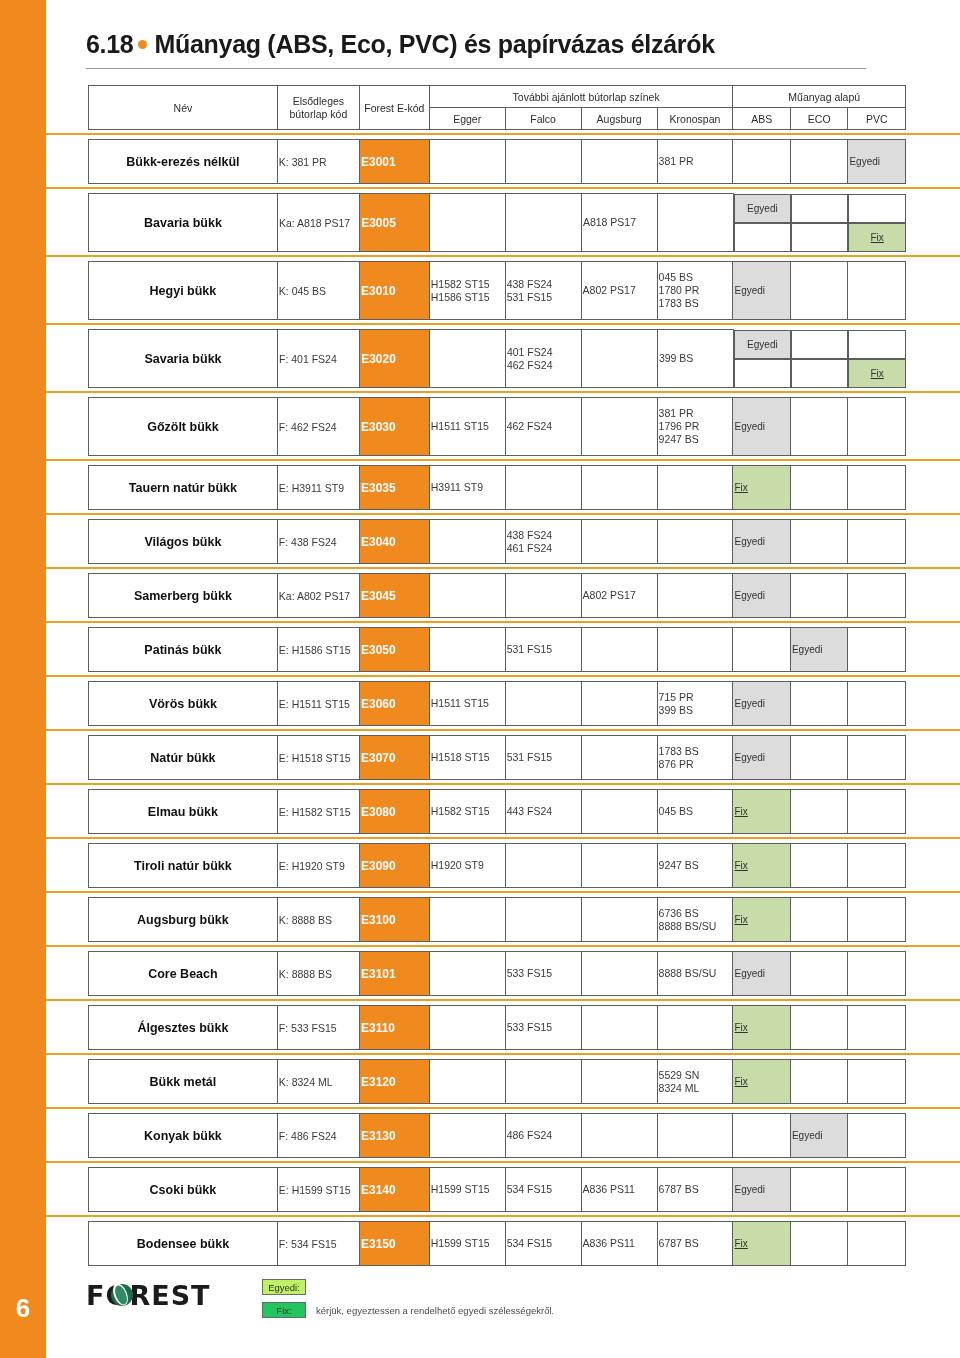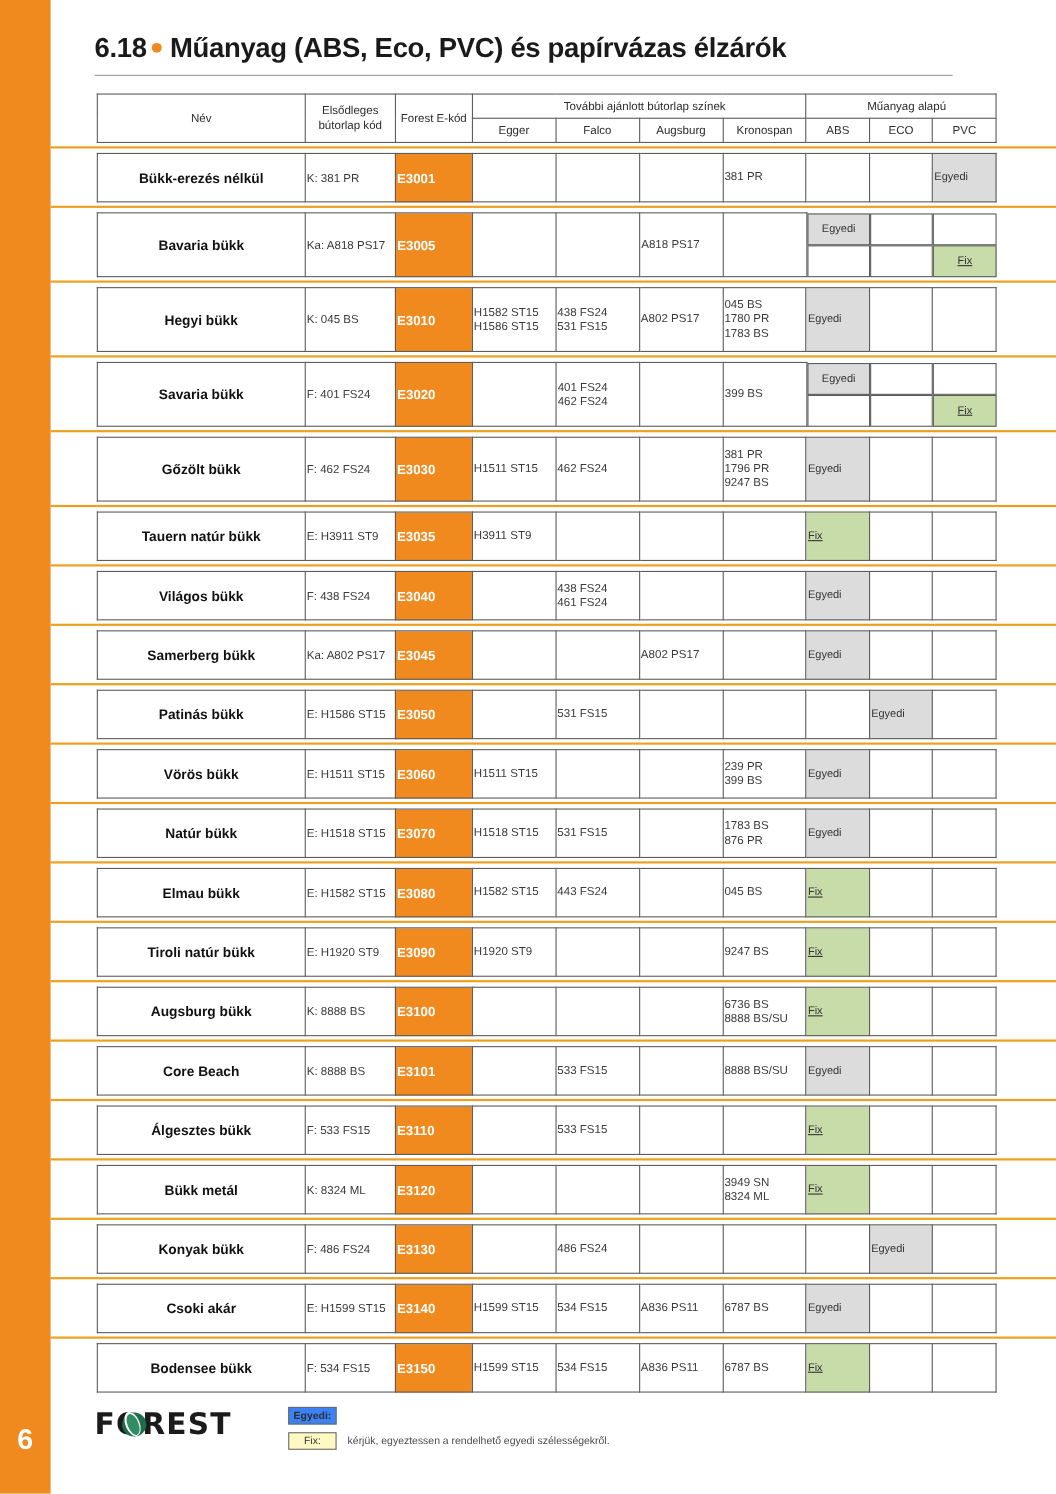--- a/index.html
+++ b/index.html
@@ -111,22 +111,22 @@
     content:""; position:absolute; left:5px; top:1px; width:10px; height:20px;
     border-radius:50%; background:#2f8c63; transform:rotate(-22deg);
   }
   #legend { position:absolute; left:216px; top:11px; width:690px; }
   .legend-row { display:flex; align-items:center; margin-bottom:7px; }
   .legend-chip {
     width:44px; height:16px; border:1px solid #6a6a6a; font-size:9.5px;
     display:flex; align-items:center; justify-content:center; color:#2d2d2d;
     margin-right:10px; flex:0 0 44px;
   }
-  .chip-egyedi { background:#3b82f6;font-weight:bold; }
-  .chip-fix { background:#fef9c3; }
+  .chip-egyedi { background:#bef264; }
+  .chip-fix { background:#22c55e; }
   .legend-text { font-size:9.5px; color:#4a4a4a; }
 </style>
 </head>
 <body>
 
 <div id="left-bar"></div>
 <div id="page-number">6</div>
 
 <div id="content">
 
@@ -557,21 +557,21 @@
               <td class="cell-code">
                 <div>H1511 ST15</div>
               </td>
               <td class="cell-code">
                 <div></div>
               </td>
               <td class="cell-code">
                 <div></div>
               </td>
               <td class="cell-code">
-                <div>239 PR</div>
+                <div>715 PR</div>
                 <div>399 BS</div>
               </td>
               <td class="tag-egyedi">Egyedi</td>
               <td class=""></td>
               <td class=""></td>
             </tr>
           </tbody>
         </table>
         <div class="sep sep-full"></div>
         <table class="rowtable">
@@ -819,21 +819,21 @@
               <td class="cell-code">
                 <div></div>
               </td>
               <td class="cell-code">
                 <div></div>
               </td>
               <td class="cell-code">
                 <div></div>
               </td>
               <td class="cell-code">
-                <div>3949 SN</div>
+                <div>5529 SN</div>
                 <div>8324 ML</div>
               </td>
               <td class="tag-fix">Fix</td>
               <td class=""></td>
               <td class=""></td>
             </tr>
           </tbody>
         </table>
         <div class="sep sep-full"></div>
         <table class="rowtable">
@@ -881,21 +881,21 @@
             <col class="c-sup">
             <col class="c-sup">
             <col class="c-sup">
             <col class="c-sup">
             <col class="c-plast">
             <col class="c-plast">
             <col class="c-plast">
           </colgroup>
           <tbody>
             <tr style="height:44px">
-              <td class="cell-name">Csoki akár</td>
+              <td class="cell-name">Csoki bükk</td>
               <td class="cell-prim">E: H1599 ST15</td>
               <td class="cell-ecode">E3140</td>
               <td class="cell-code">
                 <div>H1599 ST15</div>
               </td>
               <td class="cell-code">
                 <div>534 FS15</div>
               </td>
               <td class="cell-code">
                 <div>A836 PS11</div>

